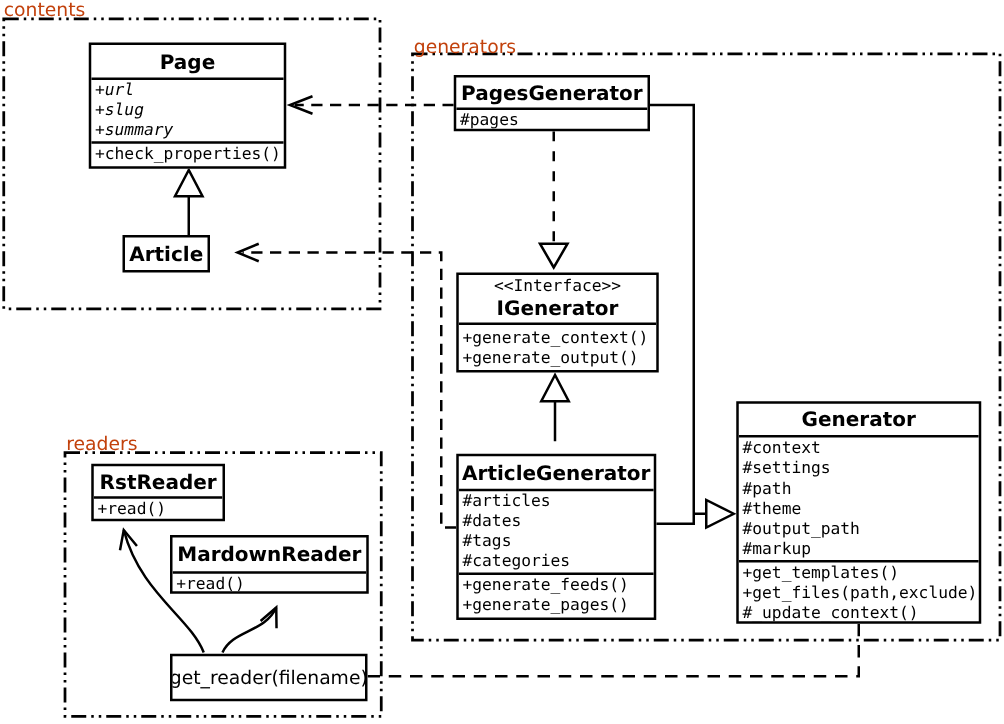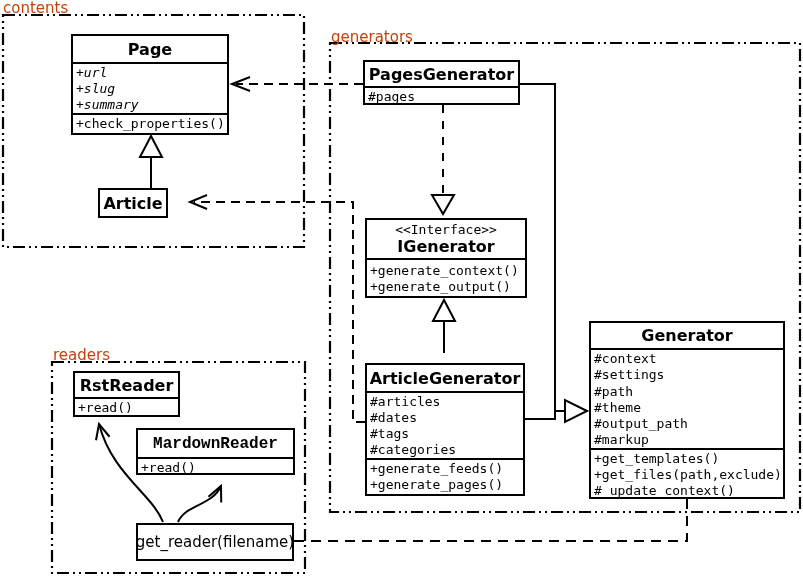--- a/index.html
+++ b/index.html
@@ -133,21 +133,21 @@
   </div>
 
   <div class="uml-class" style="left:73px;top:371px;width:107px;height:46px;">
     <div class="uml-title" style="height:24px;">RstReader</div>
     <div class="cmp lines grow">
       <div>+read()</div>
     </div>
   </div>
 
   <div class="uml-class" style="left:136px;top:428px;width:159px;height:47px;">
-    <div class="uml-title" style="height:27px;font-family:Liberation Mono, monospace;">MardownReader</div>
+    <div class="uml-title" style="height:27px;">MardownReader</div>
     <div class="cmp lines grow">
       <div>+read()</div>
     </div>
   </div>
 
   <div class="uml-class plainbox" style="left:92px;top:523px;width:158px;height:38px;margin-left:44px;">
     <span>get_reader(filename)</span>
   </div>
 
 </div>

